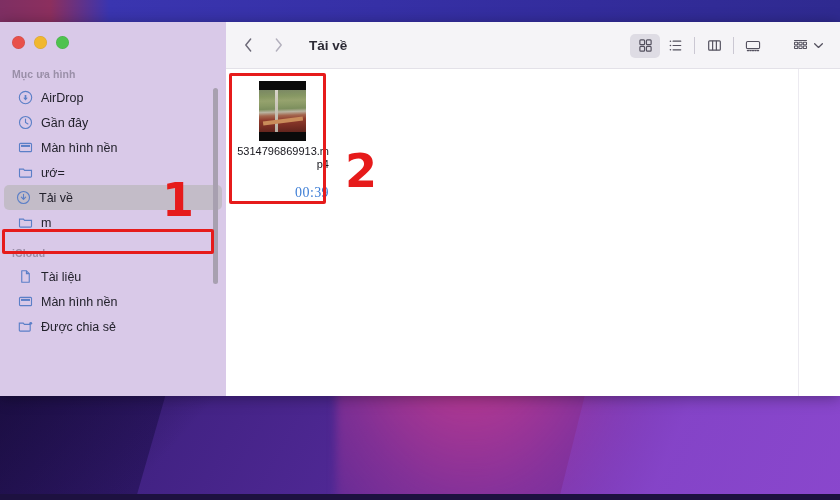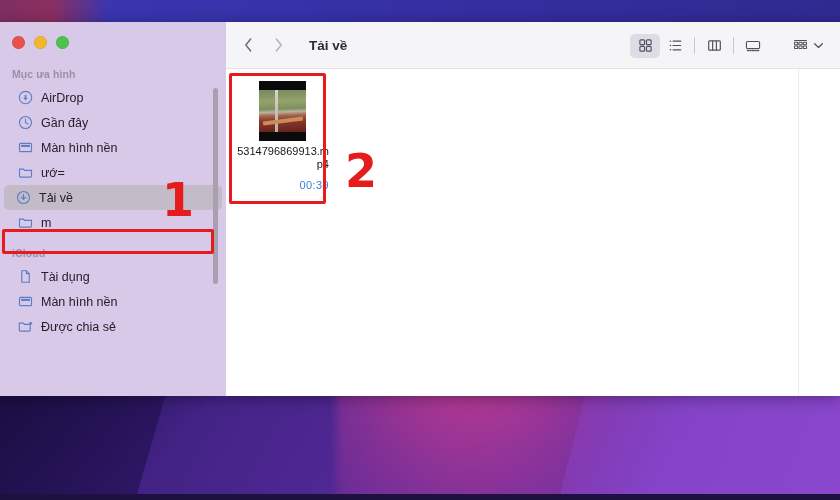--- a/index.html
+++ b/index.html
@@ -147,21 +147,21 @@
     background:linear-gradient(180deg,#d8d4c8,#b6b0a4);
   }
   .thumb-rail {
     position:absolute; left:4px; top:38px; width:40px; height:4px;
     background:#c98c5a; transform:rotate(-7deg);
   }
   .fname {
     font-size:11px; color:#17161d; line-height:13px;
     margin-top:3px; word-break:break-all;
   }
-  .fdur { font-size:11px; color:#3f7fd6; margin-top:8px; letter-spacing:.4px; }
+  .fdur { font-size:14px; color:#3f7fd6; margin-top:14px; letter-spacing:.4px;font-family:Liberation Serif, serif; }
 
   .col-line {
     position:absolute; left:572px; top:0; width:1px; height:327px;
     background:#eceaf0;
   }
 
   
   .ann-box {
     position:absolute; border:3px solid #e61b1b; border-radius:2px;
   }
@@ -251,21 +251,21 @@
       </div>
 
       <div class="sec-head" style="padding-top:12px;">iCloud</div>
 
 
       <div class="sb-row">
         <svg class="ic" viewBox="0 0 16 16" fill="none" stroke="currentColor" stroke-width="1.2">
           <path d="M4 1.9h5l3 3v9.2H4z" stroke-linejoin="round"></path>
             <path d="M9 1.9v3h3"></path>
         </svg>
-        <span class="lbl">Tài dụng</span>
+        <span class="lbl">Tài liệu</span>
       </div>
 
       <div class="sb-row">
         <svg class="ic" viewBox="0 0 16 16" fill="none" stroke="currentColor" stroke-width="1.2">
           <rect x="1.6" y="3.6" width="12.8" height="8.8" rx="1"></rect>
             <rect x="3.2" y="5.2" width="9.6" height="2.2" fill="currentColor" stroke="none"></rect>
         </svg>
         <span class="lbl">Màn hình nền</span>
       </div>
 

